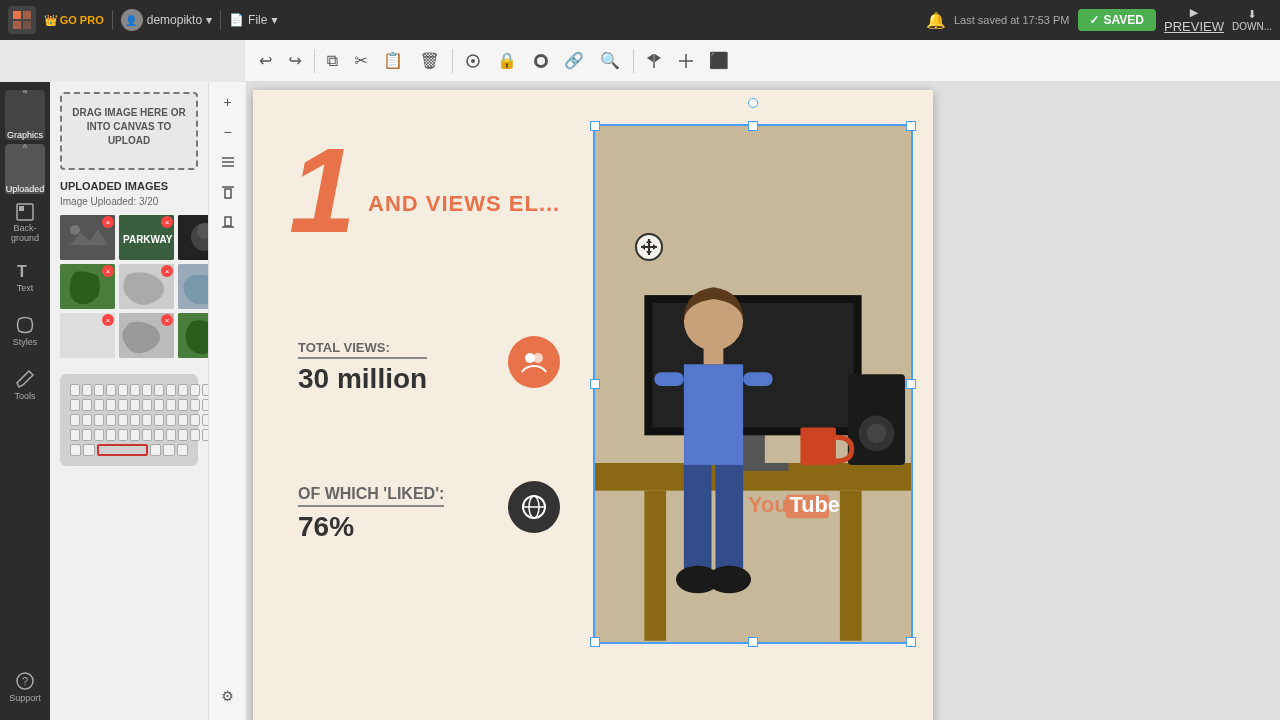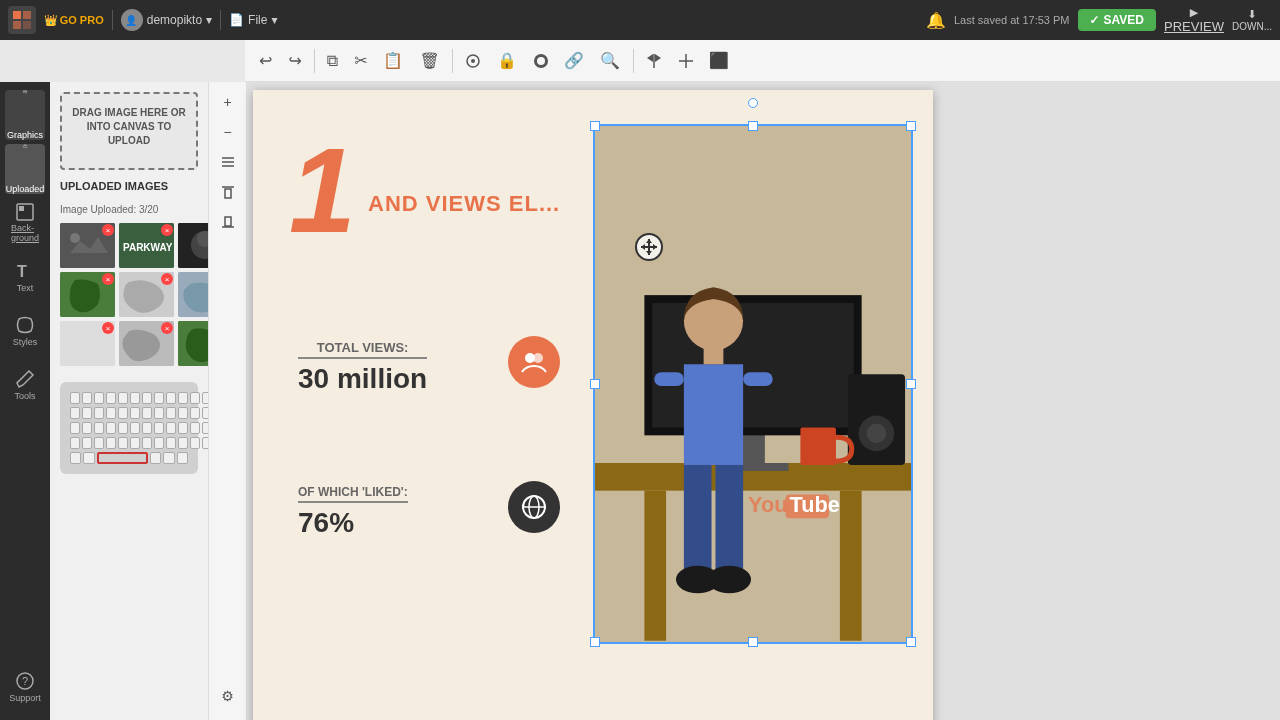--- a/index.html
+++ b/index.html
@@ -164,21 +164,21 @@
       font-size: 10px;
       font-weight: bold;
       cursor: pointer;
       border-radius: 2px;
       color: #333;
     }
     .uploaded-images-label {
       font-size: 11px;
       font-weight: bold;
       color: #333;
-      margin-bottom: 12px;
+      margin-bottom: 4px;
     }
     .image-count {
       font-size: 10px;
       color: #666;
       margin-bottom: 8px;
     }
     .image-grid {
       display: grid;
       grid-template-columns: repeat(3, 1fr);
       gap: 4px;
@@ -464,21 +464,21 @@
           <rect x="2" y="8" width="16" height="10" rx="1" fill="none" stroke="white" stroke-width="1.5"></rect>
           <path d="M10 2 L10 10 M7 5 L10 2 L13 5" stroke="white" stroke-width="1.5" fill="none"></path>
         </svg>
       <span class="sidebar-label">Uploaded</span>
     </div>
     <div class="sidebar-icon">
       <svg width="20" height="20" viewBox="0 0 20 20">
           <rect x="2" y="2" width="16" height="16" rx="1" fill="none" stroke="#aaa" stroke-width="1.5"></rect>
           <rect x="4" y="4" width="5" height="5" fill="#aaa"></rect>
         </svg>
-      <span class="sidebar-label" style="text-align:left;line-height:1.1;text-decoration:underline;">Back-<br>ground</span>
+      <span class="sidebar-label" style="text-align:center;line-height:1.1;">Back-<br>ground</span>
     </div>
     <div class="sidebar-icon">
       <svg width="20" height="20" viewBox="0 0 20 20">
           <text x="2" y="16" font-size="16" fill="#aaa" font-weight="bold">T</text>
         </svg>
       <span class="sidebar-label">Text</span>
     </div>
     <div class="sidebar-icon">
       <svg width="20" height="20" viewBox="0 0 20 20">
           <path d="M4 4 Q10 1 16 4 Q19 10 16 16 Q10 19 4 16 Q1 10 4 4Z" fill="none" stroke="#aaa" stroke-width="1.5"></path>
@@ -689,33 +689,33 @@
       </div>
 
       <div style="position:absolute;right:28px;top:38px;font-size:40px;font-weight:900;color:#e8734a;letter-spacing:2px;line-height:1.2;text-align:right;max-width:200px;">
         <div>HOW TO ADD</div>
       </div>
       <div style="position:absolute;right:28px;top:118px;font-size:40px;font-weight:900;color:#e8734a;letter-spacing:2px;line-height:1.2;text-align:right;">
         EMENTS
       </div>
 
       <div style="position:absolute;left:45px;top:250px;">
-        <div style="font-size:13px;font-weight:bold;color:#666;border-bottom:2px solid #888;padding-bottom:2px;margin-bottom:4px;text-align:center;">TOTAL VIEWS:</div>
+        <div style="font-size:13px;font-weight:bold;color:#666;border-bottom:2px solid #888;padding-bottom:2px;margin-bottom:4px;">TOTAL VIEWS:</div>
         <div style="font-size:28px;font-weight:bold;color:#333;">30 million</div>
         <div style="position:absolute;left:210px;top:-4px;width:52px;height:52px;border-radius:50%;background:#e8734a;display:flex;align-items:center;justify-content:center;">
           <svg width="28" height="28" viewBox="0 0 28 28">
               <circle cx="10" cy="10" r="5" fill="white"></circle>
               <circle cx="18" cy="10" r="5" fill="white" opacity="0.7"></circle>
               <path d="M2 24 Q6 18 14 18 Q22 18 26 24" stroke="white" stroke-width="2" fill="none"></path>
             </svg>
         </div>
       </div>
 
       <div style="position:absolute;left:45px;top:395px;">
-        <div style="font-size:12px;font-weight:bold;color:#666;border-bottom:2px solid #888;padding-bottom:2px;margin-bottom:4px;">OF WHICH 'LIKED':</div>
+        <div style="font-size:16px;font-weight:bold;color:#666;border-bottom:2px solid #888;padding-bottom:2px;margin-bottom:4px;">OF WHICH 'LIKED':</div>
         <div style="font-size:28px;font-weight:bold;color:#333;">76%</div>
         <div style="position:absolute;left:210px;top:-4px;width:52px;height:52px;border-radius:50%;background:#333;display:flex;align-items:center;justify-content:center;">
           <svg width="28" height="28" viewBox="0 0 28 28">
               <circle cx="14" cy="14" r="11" fill="none" stroke="white" stroke-width="2"></circle>
               <ellipse cx="14" cy="14" rx="5" ry="11" fill="none" stroke="white" stroke-width="1.5"></ellipse>
               <line x1="3" y1="14" x2="25" y2="14" stroke="white" stroke-width="1.5"></line>
             </svg>
         </div>
       </div>
 

